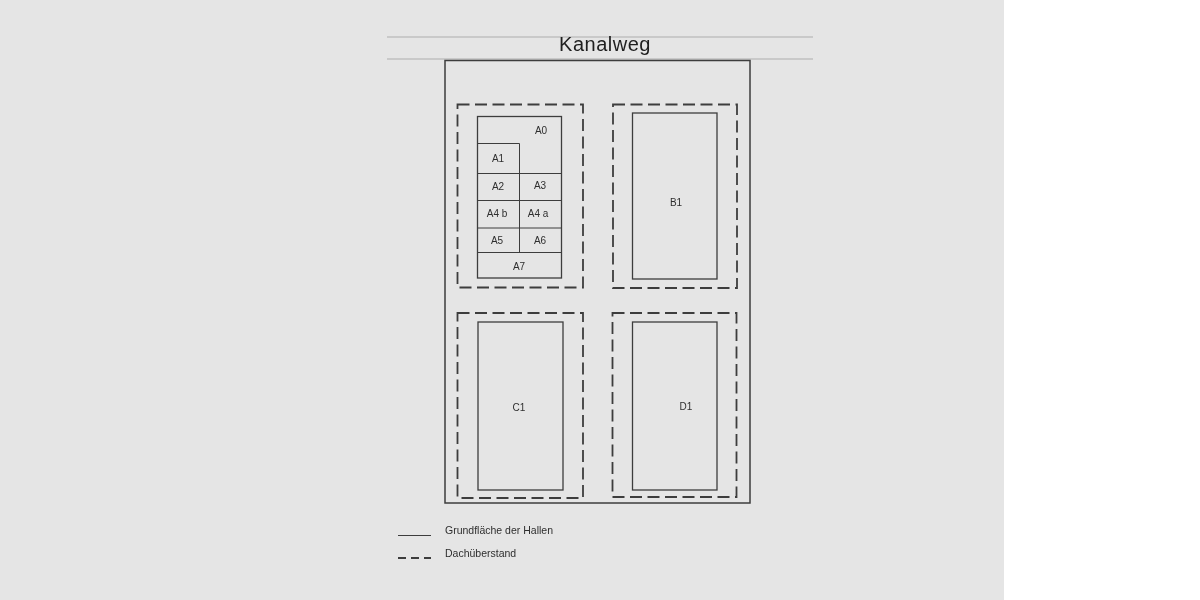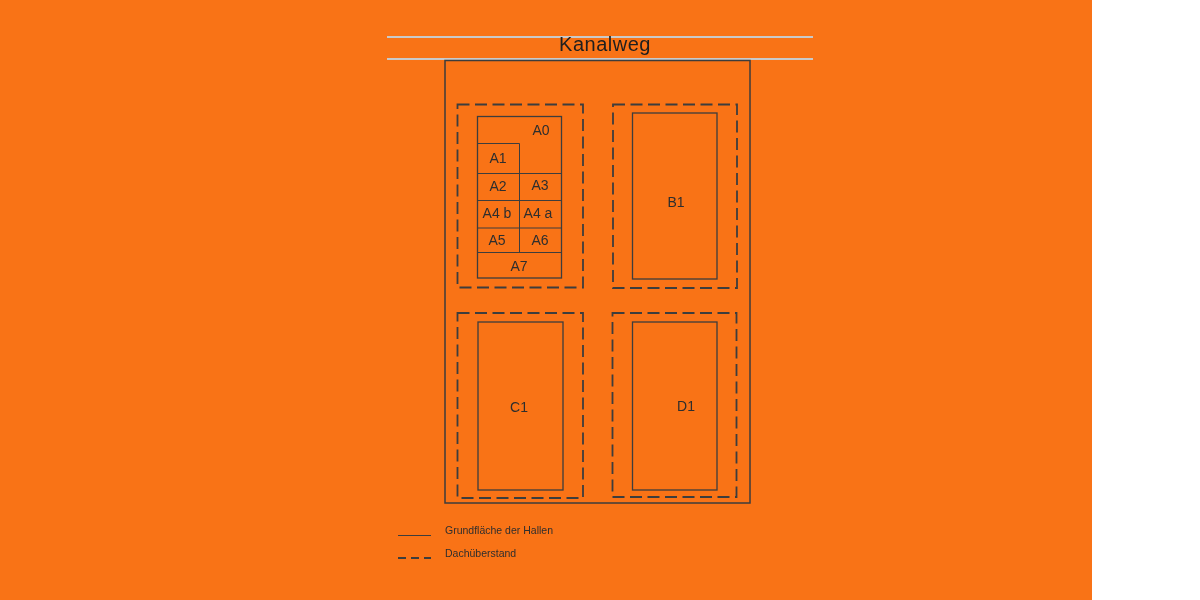--- a/index.html
+++ b/index.html
@@ -1,41 +1,41 @@
 <!DOCTYPE html>
 <html><head>
 <meta charset="utf-8">
 <style>
   html, body { margin: 0; padding: 0; background: #ffffff; }
   .stage {
     position: relative;
-    width: 1092px;
+    width: 1004px;
     height: 600px;
-    background: #f97316;
+    background: #e5e5e5;
     overflow: hidden;
     font-family: "Liberation Sans", sans-serif;
     color: #2e2e2e;
   }
   .plan-svg { position: absolute; left: 0; top: 0; }
 
   .street-title {
     position: absolute;
     left: 500px;
     top: 33px;
     width: 210px;
     text-align: center;
     font-size: 20px;
     color: #1f1f1f;
     letter-spacing: 0.5px;
   }
 
   .hall-label {
     position: absolute;
     transform: translate(-50%, -50%);
-    font-size: 14px;
+    font-size: 10px;
     color: #2e2e2e;
     white-space: nowrap;
   }
   .lbl-a0  { left: 541px; top: 130px; }
   .lbl-a1  { left: 498px; top: 158px; }
   .lbl-a2  { left: 498px; top: 186px; }
   .lbl-a3  { left: 540px; top: 185px; }
   .lbl-a4b { left: 497px; top: 213px; }
   .lbl-a4a { left: 538px; top: 213px; }
   .lbl-a5  { left: 497px; top: 240px; }

